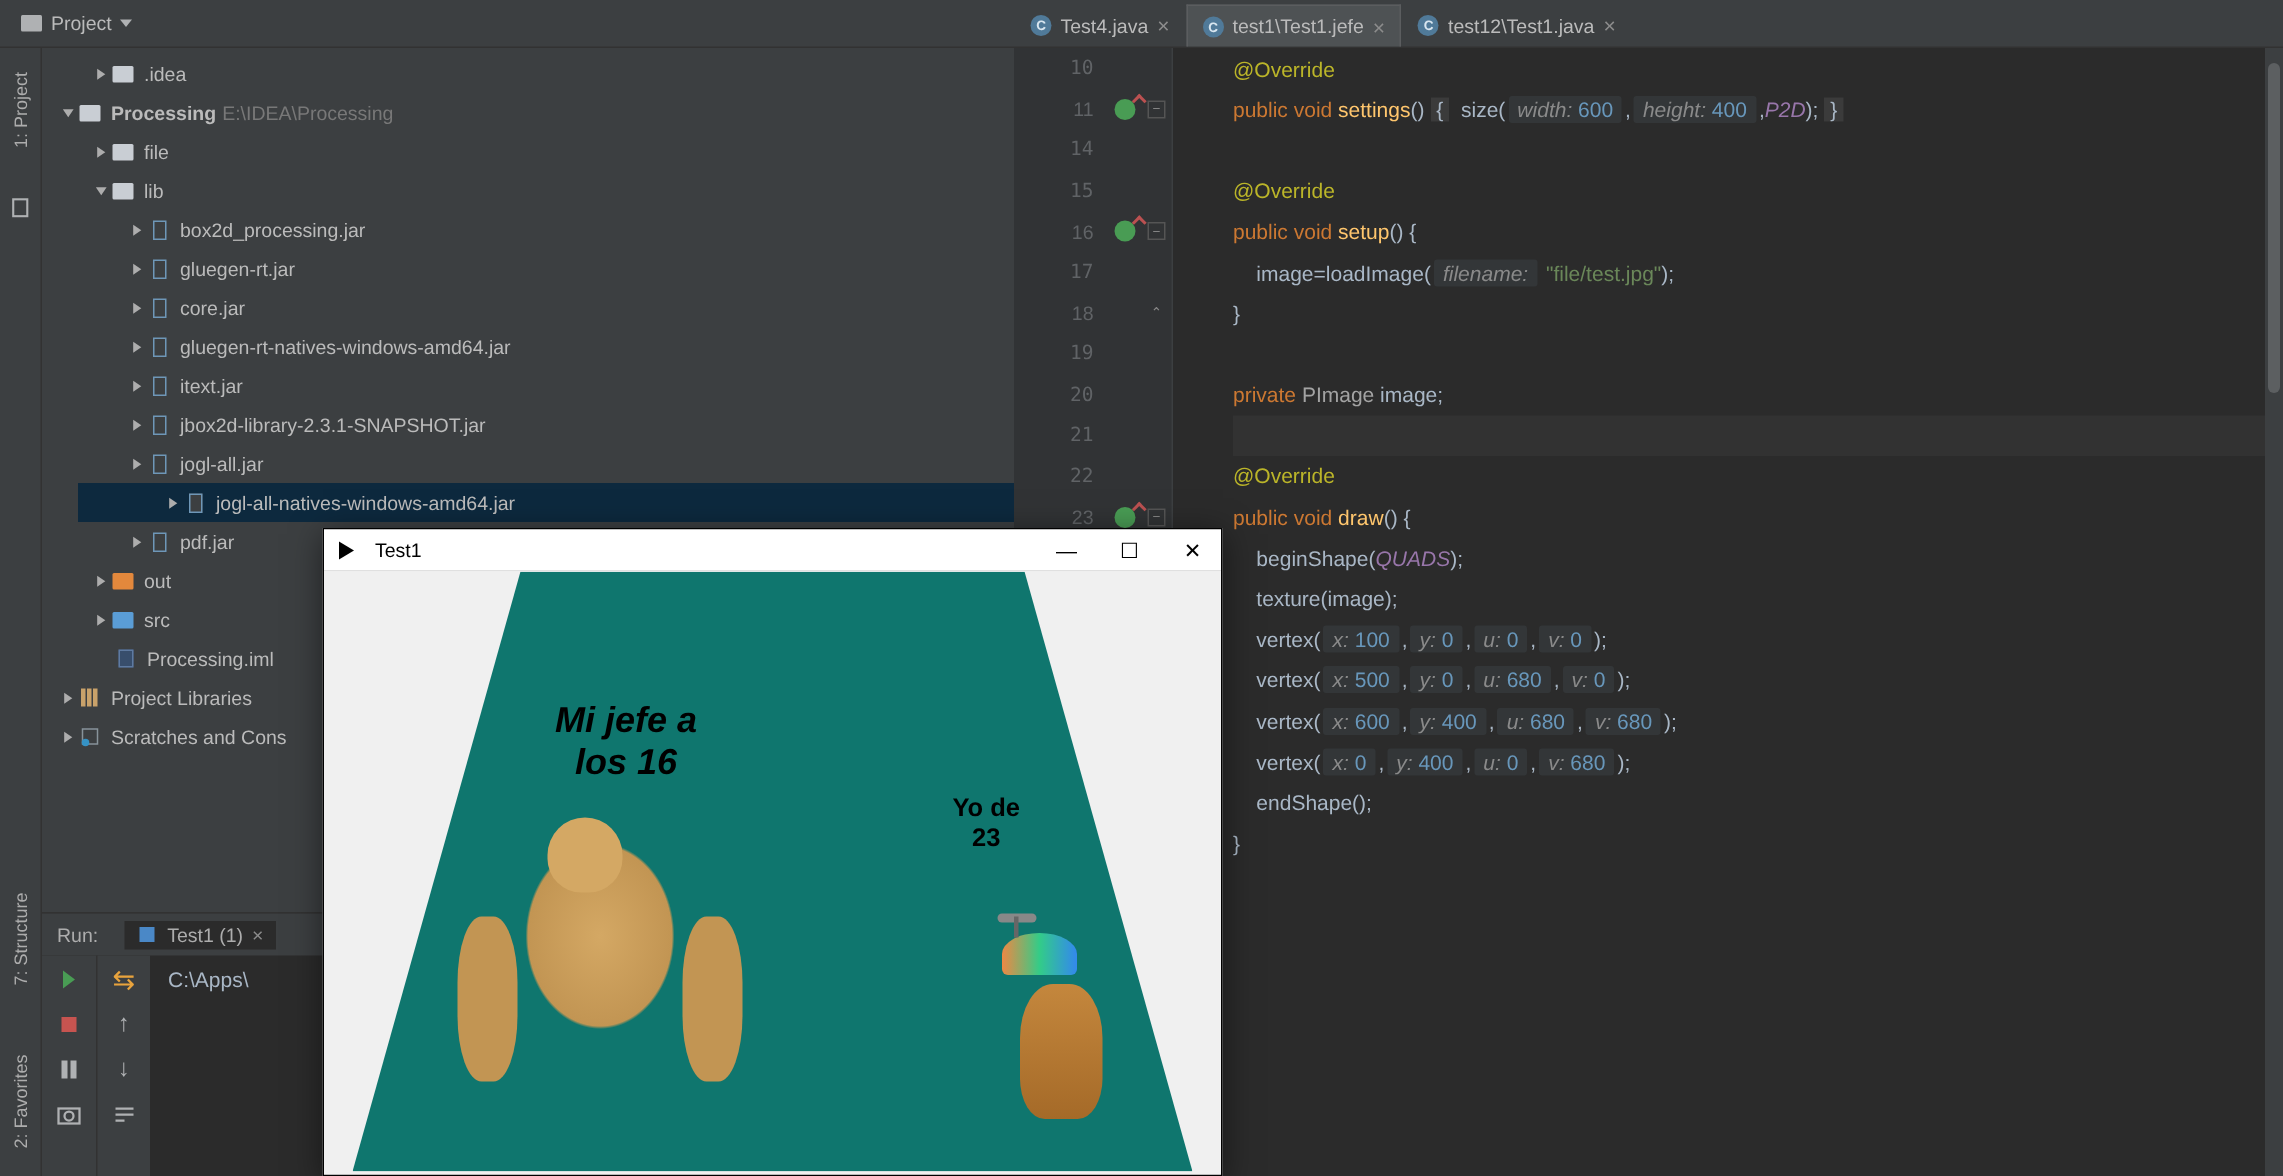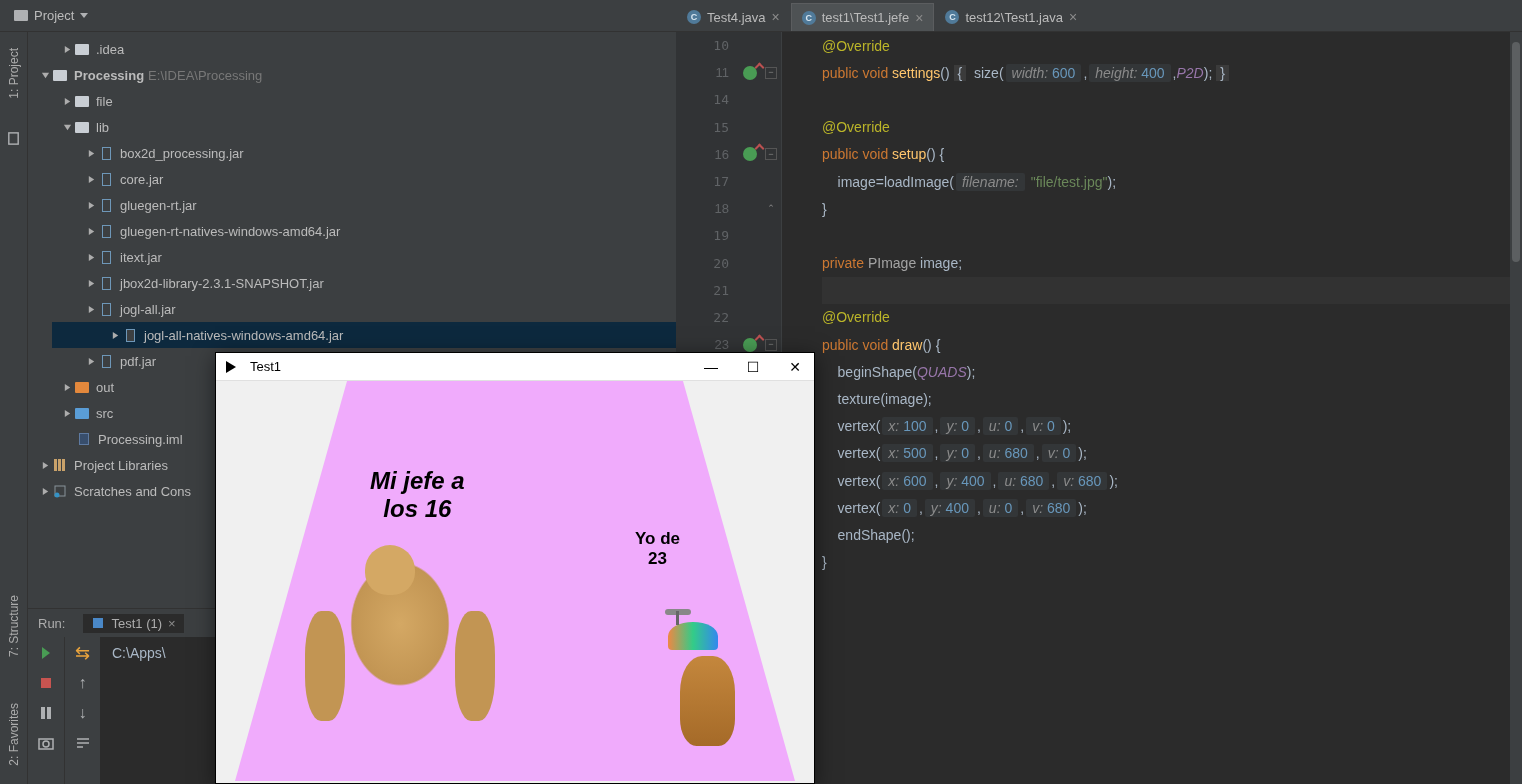--- a/index.html
+++ b/index.html
@@ -72,21 +72,21 @@
     .run-tool { width: 20px; height: 20px; display: flex; align-items: center; justify-content: center; cursor: pointer; }
     .run-tools2 { width: 36px; background: #3c3f41; display: flex; flex-direction: column; align-items: center; padding-top: 6px; gap: 10px; border-left: 1px solid #323232; }
     .run-output { flex: 1; padding: 8px 12px; font-family: Consolas, monospace; font-size: 14px; color: #a9b7c6; }
     
     .floating-win { position: absolute; left: 215px; top: 352px; width: 600px; height: 432px; background: #ffffff; border: 1px solid #000; box-shadow: 0 4px 20px rgba(0,0,0,0.5); }
     .win-titlebar { height: 28px; background: #ffffff; display: flex; align-items: center; padding: 0 10px; border-bottom: 1px solid #e0e0e0; }
     .win-title { font-size: 13px; color: #000; margin-left: 14px; }
     .win-controls { margin-left: auto; display: flex; gap: 24px; }
     .win-ctrl { width: 18px; height: 18px; display: flex; align-items: center; justify-content: center; font-size: 14px; color: #000; cursor: pointer; }
     .win-canvas { position: relative; height: calc(100% - 28px); background: #f0f0f0; overflow: hidden; }
-    .trap { position: absolute; left: 50%; top: 0; transform: translateX(-50%); width: 560px; height: 400px; background: #f0abfc; clip-path: polygon(20% 0, 80% 0, 100% 100%, 0 100%); }
+    .trap { position: absolute; left: 50%; top: 0; transform: translateX(-50%); width: 560px; height: 400px; background: #0f766e; clip-path: polygon(20% 0, 80% 0, 100% 100%, 0 100%); }
     .meme-text1 { position: absolute; left: 135px; top: 86px; font-weight: 900; font-style: italic; font-size: 24px; color: #000; text-align: center; }
     .meme-text2 { position: absolute; left: 400px; top: 148px; font-weight: 900; font-size: 17px; color: #000; text-align: center; }
     .doge-strong { position: absolute; left: 60px; top: 180px; width: 210px; height: 210px; background: radial-gradient(ellipse 80px 100px at 50% 30%, #d4a864 0%, #c29553 60%, transparent 62%); }
     .doge-strong::before { content: ''; position: absolute; left: 70px; top: -16px; width: 50px; height: 50px; background: #d4a864; border-radius: 50% 50% 45% 45%; }
     .doge-strong::after { content: ''; position: absolute; left: 10px; top: 50px; width: 40px; height: 110px; background: #c29553; border-radius: 40%; box-shadow: 150px 0 0 #c29553; }
     .doge-weak { position: absolute; left: 415px; top: 245px; width: 110px; height: 130px; }
     .doge-weak::before { content: ''; position: absolute; left: 30px; top: 30px; width: 55px; height: 90px; background: linear-gradient(#c4873d, #a56a28); border-radius: 40% 40% 30% 30%; }
     .doge-weak::after { content: ''; position: absolute; left: 18px; top: -4px; width: 50px; height: 28px; background: linear-gradient(90deg, #e84, #3c8, #38e); border-radius: 50% 50% 4px 4px; }
     .propeller { position: absolute; left: 430px; top: 228px; width: 26px; height: 6px; background: #888; border-radius: 3px; z-index: 2; }
     .propeller::after { content: ''; position: absolute; left: 11px; top: 2px; width: 3px; height: 14px; background: #666; }
@@ -193,32 +193,32 @@
       </div>
     <div class="tree-row" style="padding-left:56px;">
         <span class="tree-arrow">
           <svg viewBox="0 0 10 10">
             <path d="M2 1 L8 5 L2 9 Z"></path>
           </svg>
         </span>
         <span class="tree-icon">
           <span class="jar-ico"></span>
         </span>
+        <span class="tree-label">gluegen-rt.jar</span>
+      </div>
+    <div class="tree-row" style="padding-left:56px;">
+        <span class="tree-arrow">
+          <svg viewBox="0 0 10 10">
+            <path d="M2 1 L8 5 L2 9 Z"></path>
+          </svg>
+        </span>
+        <span class="tree-icon">
+          <span class="jar-ico"></span>
+        </span>
         <span class="tree-label">core.jar</span>
-      </div>
-    <div class="tree-row" style="padding-left:56px;">
-        <span class="tree-arrow">
-          <svg viewBox="0 0 10 10">
-            <path d="M2 1 L8 5 L2 9 Z"></path>
-          </svg>
-        </span>
-        <span class="tree-icon">
-          <span class="jar-ico"></span>
-        </span>
-        <span class="tree-label">gluegen-rt.jar</span>
       </div>
     <div class="tree-row" style="padding-left:56px;">
         <span class="tree-arrow">
           <svg viewBox="0 0 10 10">
             <path d="M2 1 L8 5 L2 9 Z"></path>
           </svg>
         </span>
         <span class="tree-icon">
           <span class="jar-ico"></span>
         </span>

